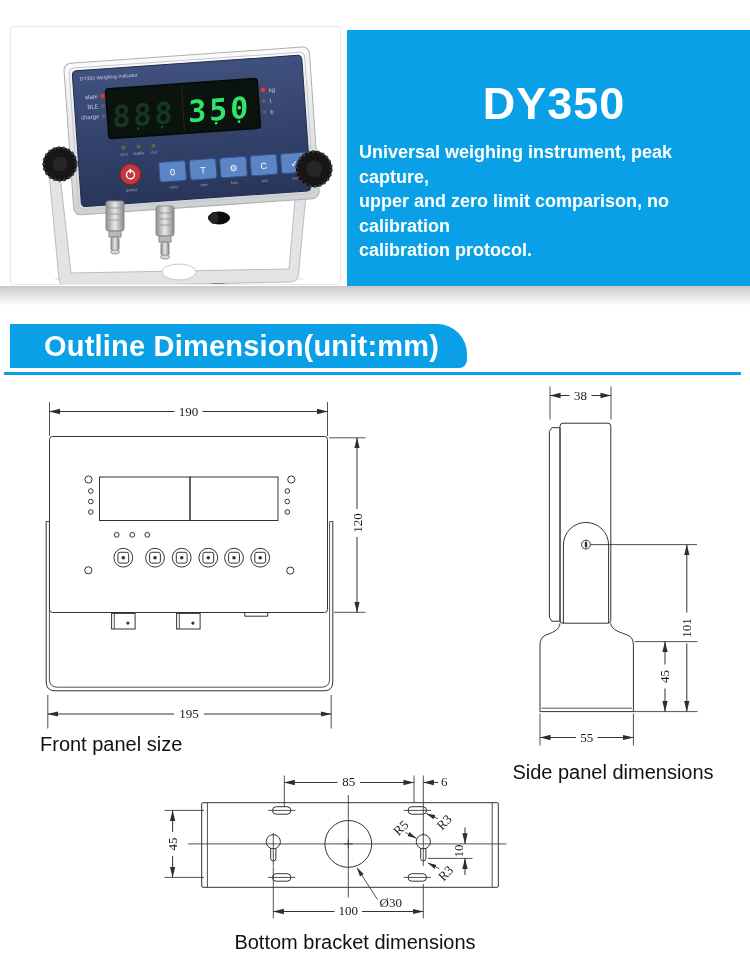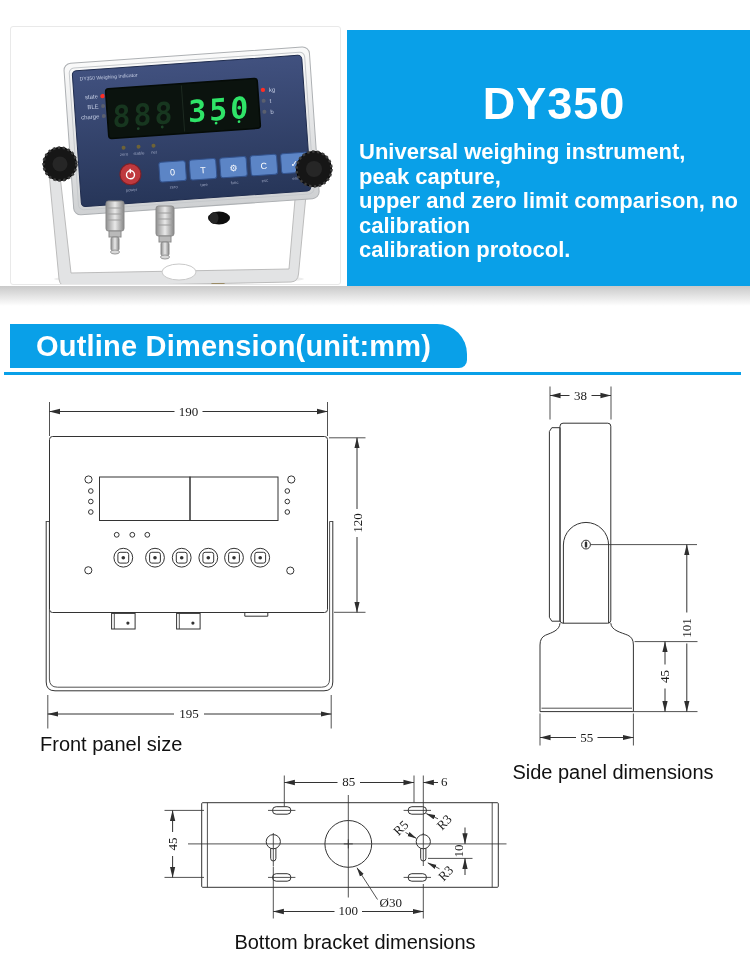--- a/index.html
+++ b/index.html
@@ -7,28 +7,28 @@
   body { font-family:"Liberation Sans", sans-serif; }
   .page { position:relative; width:750px; height:974px; background:#fff; overflow:hidden; }
 
   
   .photo-card { position:absolute; left:10px; top:26px; width:331px; height:259px;
     background:#fff; border:1px solid #e9e9e9; border-radius:3px; }
   .banner { position:absolute; left:347px; top:30px; width:403px; height:256px;
     background:#09a0e8; color:#fff; }
   .model { margin:50px 0 0 11px; font-size:45px; font-weight:bold; letter-spacing:1px;
     line-height:48px;text-align:center; }
-  .desc { margin:12px 12px 0 12px; font-size:22px; font-weight:bold; line-height:24.6px; }
+  .desc { margin:12px 12px 0 12px; font-size:18px; font-weight:bold; line-height:24.6px; }
   .hero-shadow { position:absolute; left:0; top:286px; width:750px; height:20px;
     background:linear-gradient(to bottom, rgba(40,40,40,0.25), rgba(255,255,255,0)); }
 
   
   .section-header { position:absolute; left:10px; top:324px; width:457px; height:44px;
     background:#09a0e8; border-radius:0 30px 8px 0; color:#fff;
-    font-size:29px; font-weight:bold; line-height:44px; padding-left:26px;
+    font-size:29px; font-weight:bold; line-height:44px; padding-left:34px;
     letter-spacing:0.2px; white-space:nowrap; }
   .rule { position:absolute; left:4px; top:371.5px; width:737px; height:3px; background:#09a0e8; }
 
   
   .drawings { position:absolute; left:0; top:380px; }
   .ln { stroke:#333; stroke-width:1; fill:none; }
   .lnt { stroke:#333; stroke-width:0.85; fill:none; }
   .fillw { fill:#fff; }
   .dot { fill:#333; stroke:none; }
   .dim { font-family:"Liberation Serif", serif; font-size:13px; fill:#1a1a1a; }

